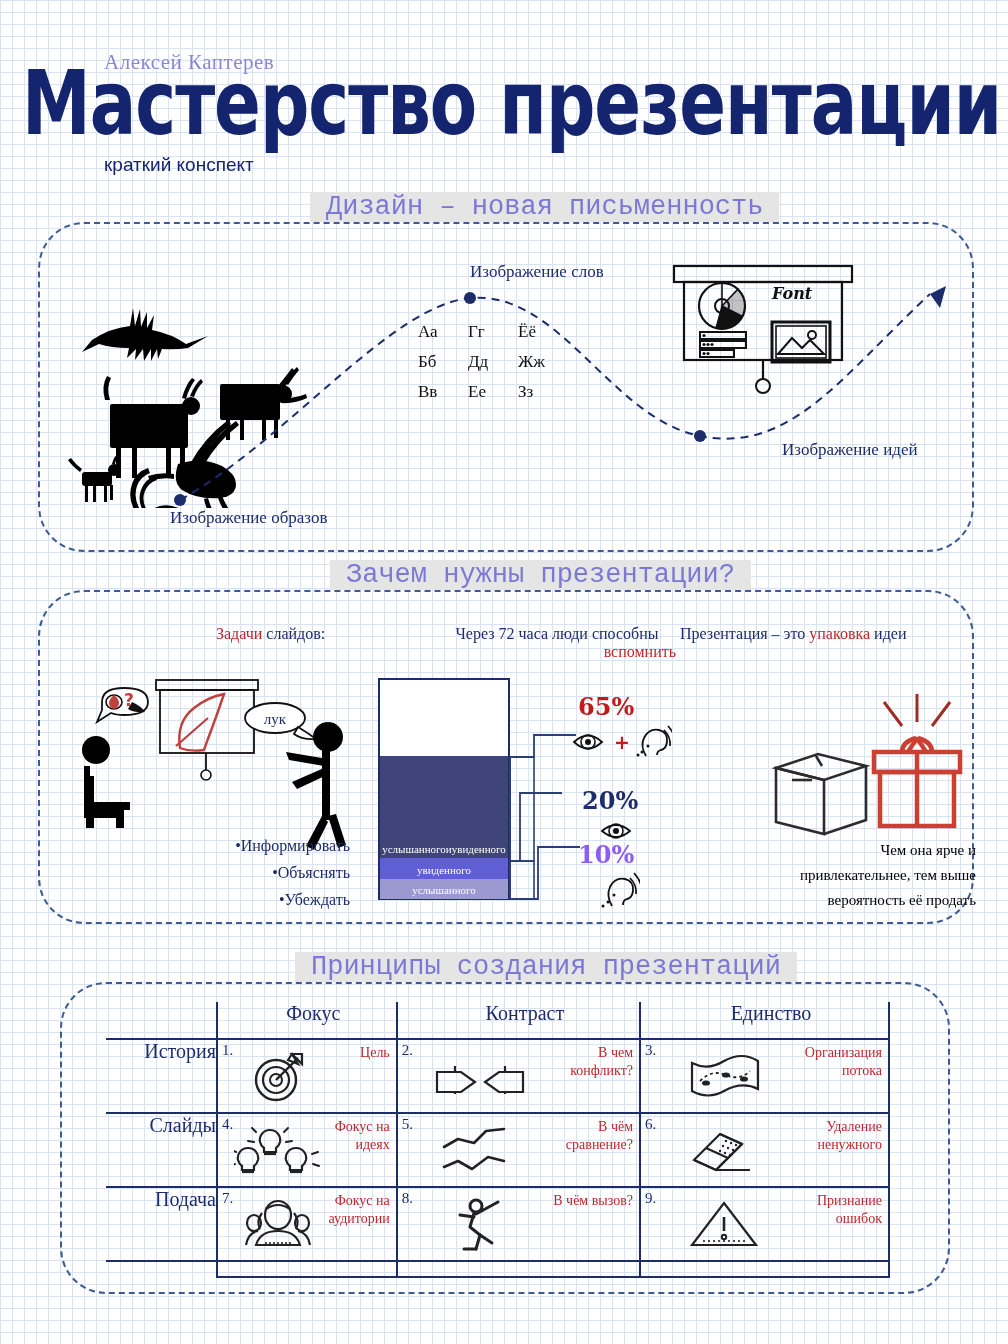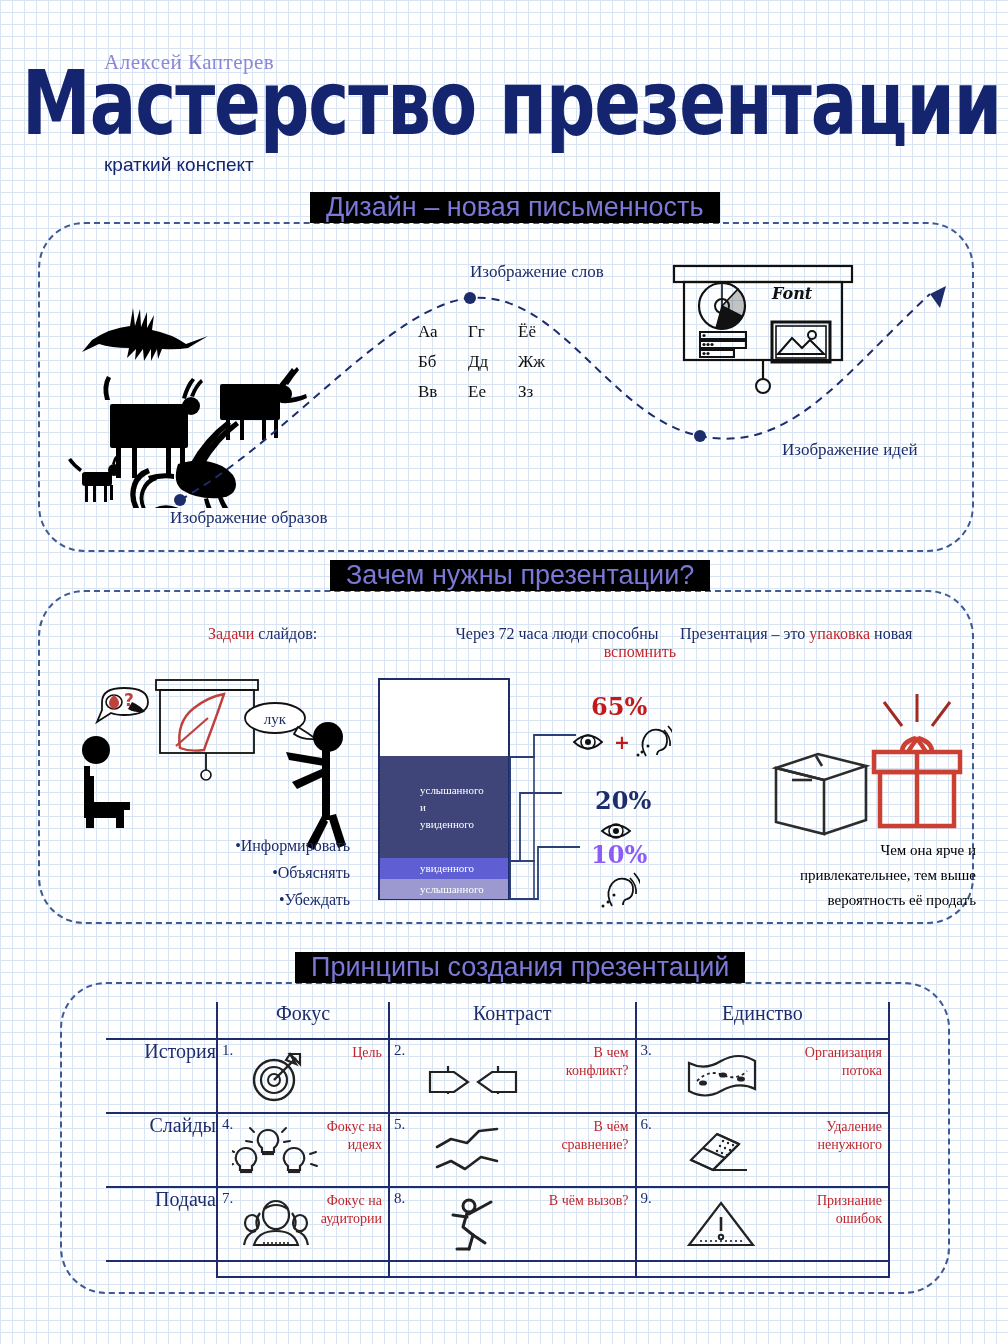--- a/index.html
+++ b/index.html
@@ -32,23 +32,23 @@
   .hdr-sub{
     position:absolute;left:104px;top:126px;
     font-family:Liberation Sans, sans-serif;font-size:19px;color:#15246e;
     white-space:nowrap;z-index:3;
   }
 
   
   .sect{position:absolute;border:2.2px dashed #3f5a93;border-radius:46px;}
   .sect-title{
     position:absolute;text-align:center;
-    font-family:Liberation Sans, sans-serif;
+    font-family:Liberation Mono, monospace;
     font-size:27px;color:#7b78d6;white-space:nowrap;
-    background:#000000;padding:0 16px;z-index:6;
+    background:#e5e5e5;padding:0 16px;z-index:6;
   }
   #sect1{left:38px;top:222px;width:932px;height:326px;}
   #sect2{left:38px;top:590px;width:932px;height:330px;}
   #sect3{left:60px;top:982px;width:886px;height:308px;}
 
   
   .lbl{position:absolute;font-family:"Liberation Serif",serif;color:#1d2c6b;white-space:nowrap;}
   #lbl-obrazov{left:170px;top:508px;font-size:17px;}
   #lbl-slov{left:470px;top:262px;font-size:17px;}
   #lbl-idey{left:782px;top:440px;font-size:17px;}
@@ -56,58 +56,58 @@
   .alpha{position:absolute;left:418px;top:322px;width:150px;
     display:grid;grid-template-columns:repeat(3,50px);
     grid-auto-rows:30px;font-size:17px;color:#111;
     font-family:"Liberation Serif",serif;}
   .alpha span{display:block;}
 
   
   .col-title{position:absolute;font-family:"Liberation Serif",serif;
     font-size:16px;color:#1d2c6b;white-space:nowrap;}
   .red{color:#c0262b;}
-  #ct1{left:208px;top:625px;}
+  #ct1{left:216px;top:625px;}
   #ct2{left:432px;top:625px;text-align:center;width:250px;}
   #ct2 .l2{display:block;text-align:right;padding-right:6px;}
   #ct3{left:680px;top:625px;}
 
   .bullets{position:absolute;left:150px;top:832px;width:200px;
     text-align:right;font-size:16px;color:#1d2c6b;
     font-family:"Liberation Serif",serif;line-height:27px;}
 
   
   .barbox{position:absolute;left:378px;top:678px;width:132px;height:222px;
     border:2.5px solid #1d2c6b;background:#ffffff;box-sizing:border-box;}
   .seg{position:absolute;left:0;width:100%;box-sizing:border-box;
     color:#fff;font-size:11px;text-align:center;
     font-family:"Liberation Serif",serif;
-    display:flex;flex-direction:column;align-items:flex-start;justify-content:center;
-    line-height:17px;padding-left:40px;}
+    display:flex;flex-direction:row;align-items:flex-end;justify-content:center;
+    line-height:17px;}
   #seg65{top:76px;height:102px;background:#3f4578;}
   #seg20{top:178px;height:21px;background:#5f5ed2;}
   #seg10{top:199px;height:20px;background:#9b99cf;}
 
   .pct{position:absolute;font-family:"DejaVu Serif",serif;font-weight:bold;
-       font-size:24px;white-space:nowrap;padding-left:13px;}
+       font-size:24px;white-space:nowrap;}
   #p65{left:578px;top:692px;color:#c21a1a;}
   #p20{left:582px;top:786px;color:#1d2c6b;}
   #p10{left:578px;top:840px;color:#8b5cf6;}
 
   .giftnote{position:absolute;left:760px;top:838px;width:216px;
     text-align:right;font-size:15px;color:#000000;line-height:25px;
     font-family:"Liberation Serif",serif;}
 
   
   .tbl{position:absolute;left:106px;top:1002px;width:784px;
     border-collapse:collapse;}
   .tbl td,.tbl th{border:2px solid #1d2c6b;padding:0;vertical-align:top;}
   .tbl th{border:none;border-bottom:none;font-weight:normal;
     font-family:"Liberation Serif",serif;font-size:20px;color:#1d2c6b;
-    height:36px;}
+    height:36px;padding-left:13px;}
   .tbl th.blank{border:none;}
   .colhdr{border-left:2px solid #1d2c6b!important;border-right:none!important;
     border-top:none!important;border-bottom:none!important;}
   .rowname{width:110px;text-align:right;font-size:20px;color:#1d2c6b;
     vertical-align:middle;border-left:none!important;}
   .cell{width:auto;height:72px;position:relative;}
   .cell .num{position:absolute;left:4px;top:2px;font-size:15px;color:#1d2c6b;}
   .cell .cap{position:absolute;right:6px;top:4px;width:90px;text-align:right;
     font-size:14px;color:#c0262b;line-height:18px;
     font-family:"Liberation Serif",serif;}
@@ -239,21 +239,21 @@
   <div class="sect-title" style="left:330px;top:560px;">Зачем нужны презентации?</div>
 
   <div class="col-title" id="ct1">
     <span class="red">Задачи</span><span> слайдов:</span>
   </div>
   <div class="col-title" id="ct2">
     <span>Через 72 часа люди способны</span>
     <span class="l2 red">вспомнить</span>
   </div>
   <div class="col-title" id="ct3">
-    <span>Презентация – это </span><span class="red">упаковка</span><span> новая</span>
+    <span>Презентация – это </span><span class="red">упаковка</span><span> идеи</span>
   </div>
 
   <svg width="300" height="200" style="position:absolute;left:70px;top:674px;">
 
     <rect x="86" y="6" width="102" height="10" fill="none" stroke="#111" stroke-width="1.8"></rect>
     <rect x="90" y="16" width="94" height="63" fill="none" stroke="#111" stroke-width="1.8"></rect>
     <path d="M110 74 q-4 -26 14 -40 q14 -11 30 -14 q-6 18 -12 34 q-6 16 -8 22 q-14 2 -24 -2z" fill="none" stroke="#c0403c" stroke-width="2.4"></path>
     <line x1="138" y1="44" x2="106" y2="72" stroke="#c0403c" stroke-width="2.2"></line>
     <line x1="136" y1="79" x2="136" y2="96" stroke="#111" stroke-width="1.8"></line>
     <circle cx="136" cy="101" r="5" fill="none" stroke="#111" stroke-width="1.6"></circle>

